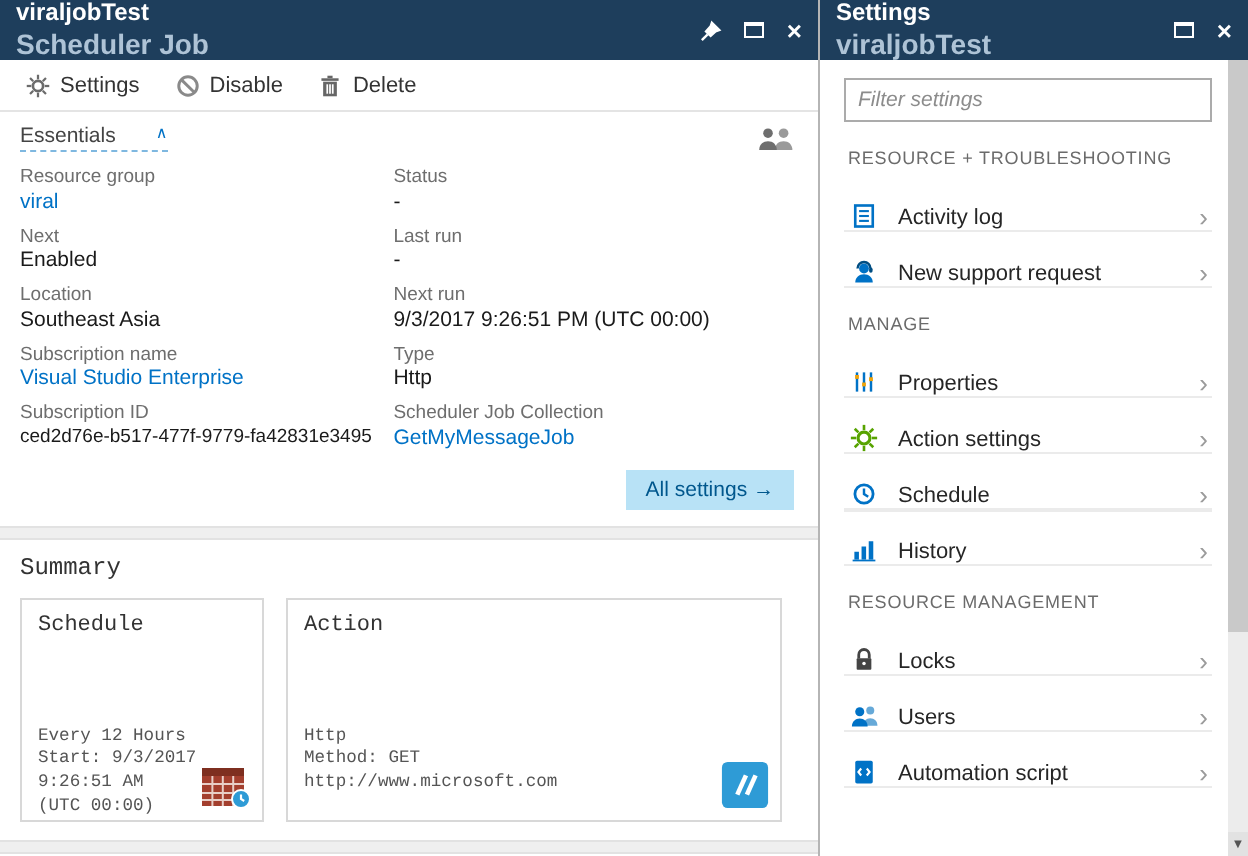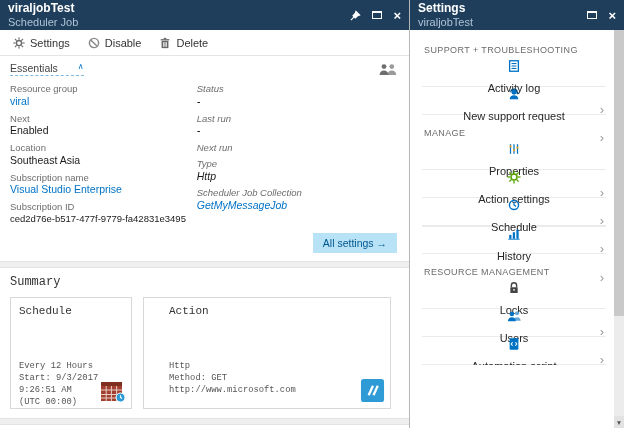--- a/index.html
+++ b/index.html
@@ -3,69 +3,69 @@
 <meta charset="utf-8">
 <style>
   * { margin:0; padding:0; box-sizing:border-box; }
   body { font-family:"Liberation Sans","DejaVu Sans",sans-serif; background:#dcdcdc; }
   .app { display:flex; width:624px; height:428px; overflow:hidden; background:#22c55e; outline:1px solid #9a9a9a; color:#1a1a1a; }
 
   
   .blade-head { background:#1e3e5c; height:30px; display:flex; align-items:center; padding:0 8px; flex:0 0 auto; }
   .head-titles { flex:1; line-height:1.15; overflow:hidden; }
   .head-title { font-size:12px; font-weight:bold; color:#fff; white-space:nowrap; }
-  .head-sub { font-size:11px; color:#aec3d6; white-space:nowrap; }
+  .head-sub { font-size:14px; color:#aec3d6; white-space:nowrap;font-weight:bold; }
   .head-icons { display:flex; align-items:center; gap:11px; }
   .hicon { color:#fff; cursor:pointer; display:flex; align-items:center; }
   .maxbox { width:10px; height:8px; border:1px solid #fff; border-top-width:2px; }
   .closex { font-size:13px; line-height:1; font-weight:bold; }
 
   
   .job-blade { width:409px; min-width:409px; display:flex; flex-direction:column; overflow:hidden; background:#fff; }
   .toolbar { height:26px; display:flex; align-items:center; padding:0 4px; border-bottom:1px solid #e4e4e4; flex:0 0 auto; }
   .tb-btn { display:flex; align-items:center; gap:5px; font-size:11px; color:#333; padding:0 9px; height:100%; cursor:pointer; }
   .tb-ic { display:flex; align-items:center; }
 
   .ess-bar { display:flex; align-items:center; justify-content:space-between; padding:6px 10px 3px 10px; }
   .ess-toggle { font-size:10.5px; color:#444; border-bottom:1px dashed #7fb8e0; padding-bottom:1px; display:flex; align-items:flex-start; gap:20px; cursor:pointer; }
   .caret { font-size:8px; color:#0072c6; }
 
-  .ess-grid { display:flex; padding:4px 10px 2px 10px;justify-content:flex-end; }
+  .ess-grid { display:flex; padding:4px 10px 2px 10px; }
   .ess-col { width:48%; }
-  .ess-col.right { width:52%;font-style:italic; }
+  .ess-col.right { width:52%; }
   .field { margin-bottom:4px; }
   .f-label { font-size:9.5px; color:#6e6e6e; line-height:1.25; }
   .f-value { font-size:10.5px; color:#1a1a1a; line-height:1.3; }
   .f-value.link { color:#0072c6; cursor:pointer; }
   .f-value.small { font-size:9.5px; }
 
   .allset-row { display:flex; justify-content:flex-end; padding:2px 12px 8px 10px; }
   .allset { background:#b8e2f6; color:#00578d; font-size:10.5px; border:none; padding:4px 10px; cursor:pointer; font-family:inherit; }
 
   .divider { height:7px; background:#efefef; border-top:1px solid #e2e2e2; border-bottom:1px solid #e2e2e2; flex:0 0 auto; }
 
   .section { padding:7px 10px 9px 10px;font-family:Liberation Mono, monospace; }
   .sec-title { font-size:12px; color:#333; margin-bottom:8px; }
   .tiles { display:flex; gap:11px; }
   .tile { background:#fff; border:1px solid #d8d8d8; position:relative; cursor:pointer; }
   .t-schedule { width:122px; height:112px; padding:7px 8px; }
-  .t-action { width:248px; height:112px; padding:7px 25px; }
+  .t-action { width:248px; height:112px; padding:7px 8px; }
   .tile-title { font-size:11px; color:#333; }
   .tile-text { margin-top:44px; font-size:8.8px; color:#555; line-height:1.35; }
   .tile-ic { position:absolute; right:5px; bottom:5px; display:flex; }
 
   
   .settings-blade { flex:1; position:relative; display:flex; flex-direction:column; overflow:hidden; background:#fff; border-left:1px solid #b5b5b5; }
   .s-body { padding:9px 18px 0 12px; overflow:hidden; }
   .filter-box { border:1px solid #ababab; height:22px; display:flex; align-items:center; padding:0 6px; margin-bottom:6px; }
   .filter-box input { border:none; outline:none; width:100%; font-size:10.5px; font-family:inherit; color:#333; }
   .filter-box input::placeholder { font-style:italic; color:#8c8c8c; }
   .s-ghead { font-size:9px; color:#6b6b6b; letter-spacing:.4px; margin:13px 0 4px 2px; }
   .s-group:first-of-type .s-ghead { margin-top:6px; }
-  .s-item { height:28px; display:flex; align-items:center; gap:9px; border-bottom:1px solid #ebebeb; padding:0 2px; font-size:11px; color:#262626; cursor:pointer;flex-direction:column; }
+  .s-item { height:28px; display:flex; align-items:flex-end; gap:9px; border-bottom:1px solid #ebebeb; padding:0 2px; font-size:11px; color:#262626; cursor:pointer; }
   .s-group .s-item:first-of-type { border-top:1px solid #ebebeb; }
   .s-icon { width:16px; display:flex; justify-content:center; }
   .chev { margin-left:auto; color:#9b9b9b; font-size:13px; line-height:1; }
 
   .sb { position:absolute; top:30px; right:0; bottom:0; width:10px; background:#ececec; }
   .sb-thumb { position:absolute; top:0; left:0; right:0; height:286px; background:#c9c9c9; cursor:pointer; }
   .sb-btn { position:absolute; bottom:0; left:0; right:0; height:12px; background:#e2e2e2; font-size:6.5px; color:#555; display:flex; align-items:center; justify-content:center; cursor:pointer; }
 </style>
 </head>
 <body>
@@ -185,20 +185,21 @@
         <div class="field">
           <div class="f-label">Status</div>
           <div class="f-value">-</div>
         </div>
         <div class="field">
           <div class="f-label">Last run</div>
           <div class="f-value">-</div>
         </div>
         <div class="field">
           <div class="f-label">Next run</div>
+          <div class="f-value">9/3/2017 9:26:51 PM (UTC 00:00)</div>
         </div>
         <div class="field">
           <div class="f-label">Type</div>
           <div class="f-value">Http</div>
         </div>
         <div class="field">
           <div class="f-label">Scheduler Job Collection</div>
           <div class="f-value link">GetMyMessageJob</div>
         </div>
       </div>
@@ -271,23 +272,26 @@
         <div class="head-title">Settings</div>
         <div class="head-sub">viraljobTest</div>
       </div>
       <div class="head-icons">
         <span class="hicon maxbox"></span>
         <span class="hicon closex">×</span>
       </div>
     </header>
 
     <div class="s-body">
+      <div class="filter-box">
+        <input type="text" placeholder="Filter settings" style="">
+      </div>
 
       <div class="s-group">
-        <div class="s-ghead">SUPPORT + TROUBLESHOOTING</div>
+        <div class="s-ghead">RESOURCE + TROUBLESHOOTING</div>
         <div class="s-item">
           <span class="s-icon">
             <svg width="14" height="14" viewBox="0 0 16 16">
                 <rect x="3" y="2" width="10" height="12" fill="none" stroke="#0072c6" stroke-width="1.5"></rect>
                 <g stroke="#0072c6" stroke-width="1.2">
                   <line x1="5.2" y1="5.2" x2="10.8" y2="5.2"></line>
                   <line x1="5.2" y1="8" x2="10.8" y2="8"></line>
                   <line x1="5.2" y1="10.8" x2="10.8" y2="10.8"></line>
                 </g>
               </svg>

